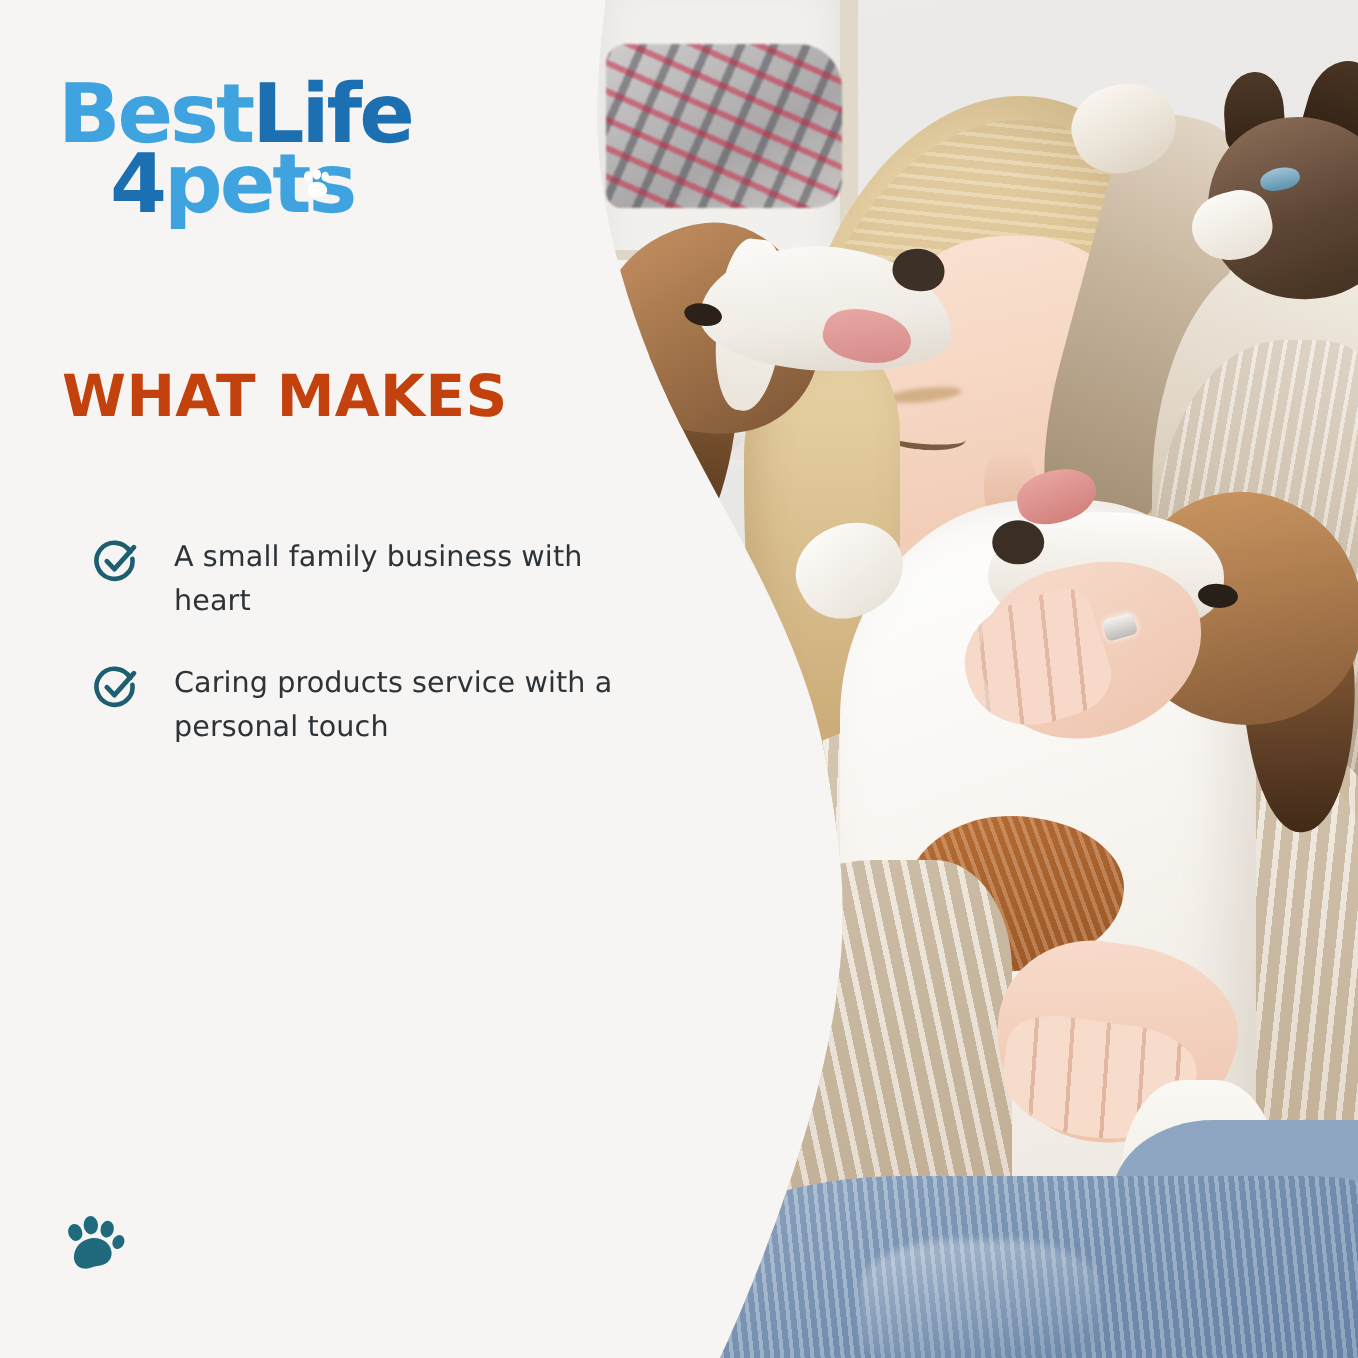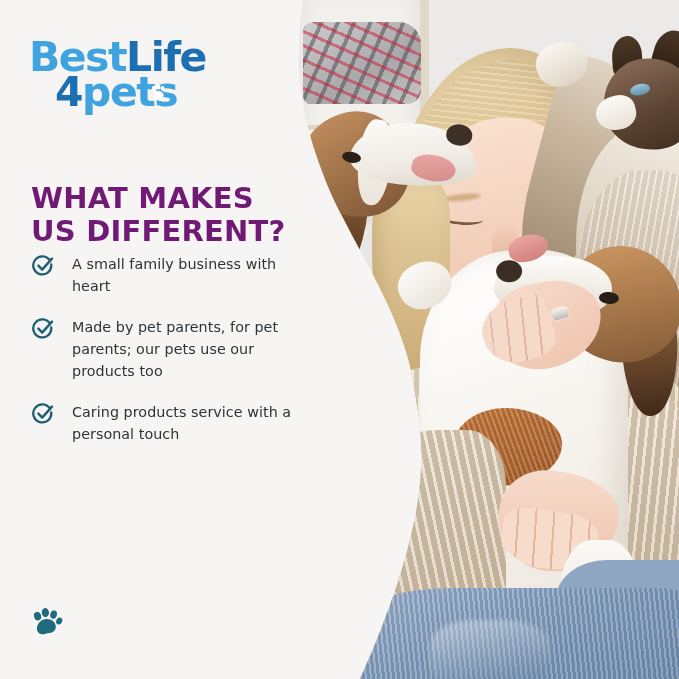--- a/index.html
+++ b/index.html
@@ -562,21 +562,21 @@
 
   .headline {
     position: absolute;
     left: 31px; top: 163px;
     width: 270px;
     font-family: "DejaVu Sans", sans-serif;
     font-weight: 700;
     font-size: 29px;
     line-height: 1.14;
     letter-spacing: .2px;
-    color: #701a75;
+    color: #c2410c;
     text-transform: uppercase;
   }
 
   .bullets {
     position: absolute;
     left: 30px; top: 252px;
     width: 282px;
   }
   .bullet {
     display: flex;
@@ -700,49 +700,39 @@
               <ellipse cx="4" cy="3.1" rx="2" ry="2.5" fill="#ffffff"></ellipse>
               <ellipse cx="8.4" cy="2.1" rx="2.1" ry="2.6" fill="#ffffff"></ellipse>
               <ellipse cx="12.6" cy="3.3" rx="1.9" ry="2.4" fill="#ffffff"></ellipse>
               <path d="M8.3 5.9c3 0 5.3 2 5.3 4.2 0 1.9-1.7 2.9-3.6 2.9-1.2 0-1.6.5-2.6.5-1.6 0-3.5-1-3.5-3 0-2.4 1.8-4.6 4.4-4.6z" fill="#ffffff"></path>
             </svg></span>
       </span>
     </div>
 
     <h1 class="headline">
       <span>What Makes</span><br>
-      <span>Us Different?</span>
     </h1>
 
-    <ul class="bullets" style="list-style:none;margin:1px;padding:0;">
+    <ul class="bullets" style="list-style:none;margin:16px;padding:0;">
       <li class="bullet">
         <span class="check">
           <svg width="24" height="24" viewBox="0 0 24 24" aria-hidden="true">
             <path d="M19.1 7.0 A9 9 0 1 0 20.2 10.4" fill="none" stroke="#1d5f70" stroke-width="2.3" stroke-linecap="round"></path>
             <path d="M7.4 11.6 L11.2 15.6 L21.0 4.6" fill="none" stroke="#1d5f70" stroke-width="2.4" stroke-linecap="round" stroke-linejoin="round"></path>
           </svg>
         </span>
         <span class="bullet-text">A small family business with heart</span>
       </li>
       <li class="bullet">
         <span class="check">
           <svg width="24" height="24" viewBox="0 0 24 24" aria-hidden="true">
             <path d="M19.1 7.0 A9 9 0 1 0 20.2 10.4" fill="none" stroke="#1d5f70" stroke-width="2.3" stroke-linecap="round"></path>
             <path d="M7.4 11.6 L11.2 15.6 L21.0 4.6" fill="none" stroke="#1d5f70" stroke-width="2.4" stroke-linecap="round" stroke-linejoin="round"></path>
           </svg>
         </span>
-        <span class="bullet-text">Made by pet parents, for pet parents; our pets use our products too</span>
-      </li>
-      <li class="bullet">
-        <span class="check">
-          <svg width="24" height="24" viewBox="0 0 24 24" aria-hidden="true">
-            <path d="M19.1 7.0 A9 9 0 1 0 20.2 10.4" fill="none" stroke="#1d5f70" stroke-width="2.3" stroke-linecap="round"></path>
-            <path d="M7.4 11.6 L11.2 15.6 L21.0 4.6" fill="none" stroke="#1d5f70" stroke-width="2.4" stroke-linecap="round" stroke-linejoin="round"></path>
-          </svg>
-        </span>
         <span class="bullet-text">Caring products service with a personal touch</span>
       </li>
     </ul>
 
     <div class="paw-bottom">
       <svg width="34" height="34" viewBox="0 0 34 34" aria-hidden="true">
         <ellipse cx="7.6" cy="10.2" rx="3.5" ry="4.3" fill="#1f6a7d" transform="rotate(-18 7.6 10.2)"></ellipse>
         <ellipse cx="15.4" cy="6.6" rx="3.6" ry="4.6" fill="#1f6a7d" transform="rotate(-5 15.4 6.6)"></ellipse>
         <ellipse cx="23.6" cy="8.6" rx="3.3" ry="4.2" fill="#1f6a7d" transform="rotate(13 23.6 8.6)"></ellipse>
         <ellipse cx="29.2" cy="15.0" rx="2.9" ry="3.6" fill="#1f6a7d" transform="rotate(26 29.2 15)"></ellipse>

